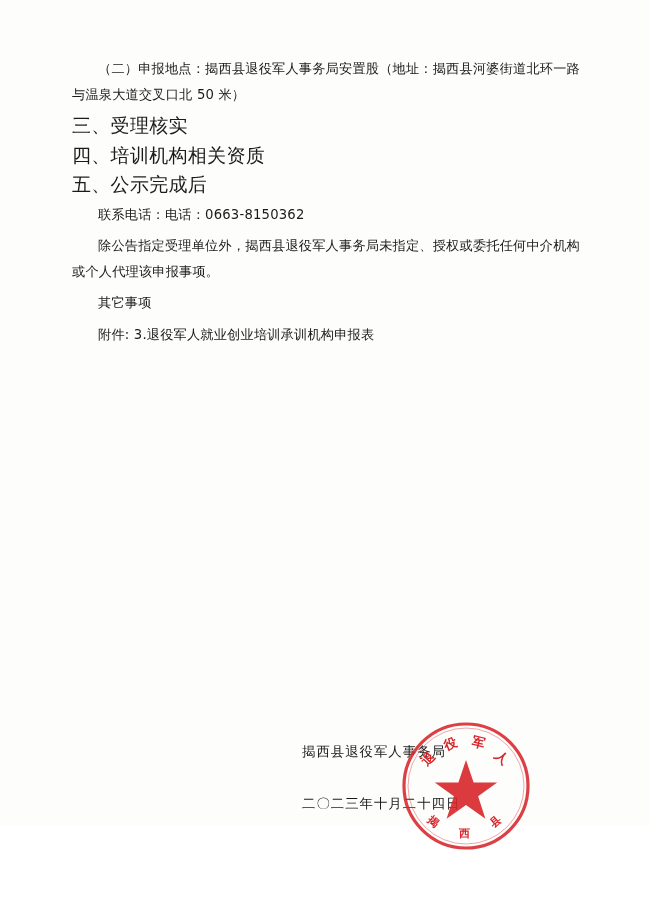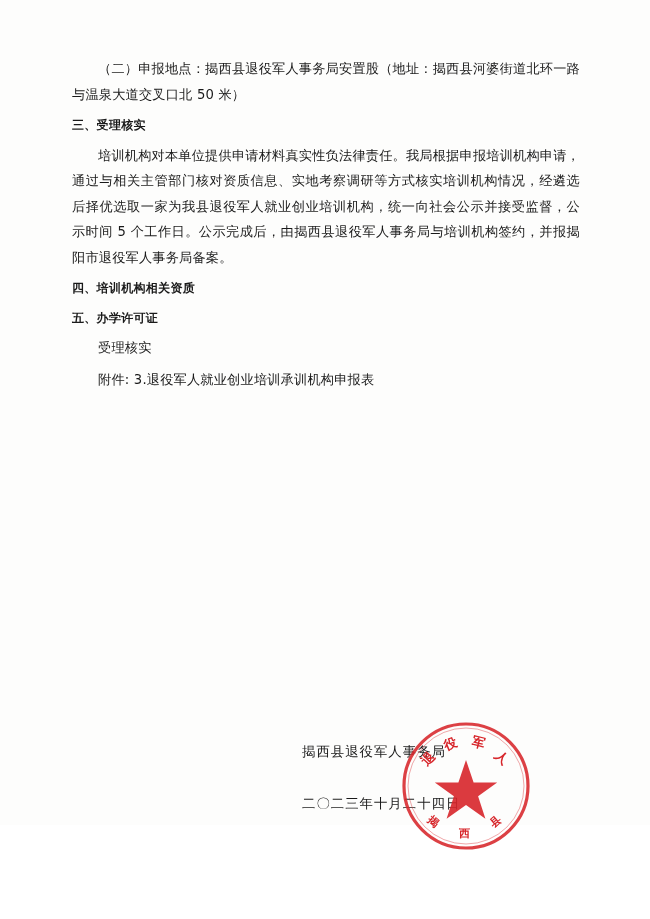--- a/index.html
+++ b/index.html
@@ -33,23 +33,23 @@
     font-size: 13.2px;
     line-height: 25.5px;
     text-align: justify;
     letter-spacing: 0.2px;
     color: #1a1a1a;
   }
   .indent {
     text-indent: 26px;
   }
   .heading {
-    font-weight: bold;
+    font-weight: normal;
     margin: 0 0 4px 0;
-    font-size: 12px;
+    font-size: 19px;
     line-height: 25.5px;
     letter-spacing: 0.3px;
   }
   .tail-block {
     position: absolute;
     right: 58px;
     top: 740px;
     width: 290px;
     text-align: left;
   }
@@ -102,28 +102,29 @@
 <body>
 
 <div class="page">
 
   <div class="content">
 
     <p class="indent">（二）申报地点：揭西县退役军人事务局安置股（地址：揭西县河婆街道北环一路与温泉大道交叉口北 50 米）</p>
 
 
     <p class="heading">三、受理核实</p>
-    <p class="indent">培训机构对本单位提供申请材料真实性负法律责任。我局根据申报培训机构申请，通过与相关主管部门核对资质信息、实地考察调研等方式核实培训机构情况，经遴选后择优选取一家为我县退役军人就业创业培训机构，统一向社会公示并接受监督，公示时间 5 个工作日。公示完成后，由揭西县退役军人事务局与培训机构签约，并报揭阳市退役军人事务局备案。</p>
 
     <p class="heading">四、培训机构相关资质</p>
 
-    <p class="heading">五、办学许可证</p>
+    <p class="heading">五、公示完成后</p>
+    <p class="indent">联系电话：电话：0663-8150362</p>
 
+    <p class="indent">除公告指定受理单位外，揭西县退役军人事务局未指定、授权或委托任何中介机构或个人代理该申报事项。</p>
 
-    <p class="indent">受理核实</p>
+    <p class="indent">其它事项</p>
     <p class="indent">附件: 3.退役军人就业创业培训承训机构申报表</p>
 
   </div>
 
   <div class="tail-block">
     <div class="org-line">揭西县退役军人事务局</div>
     <div class="date-line">二〇二三年十月二十四日</div>
   </div>
 
   <div class="seal">

